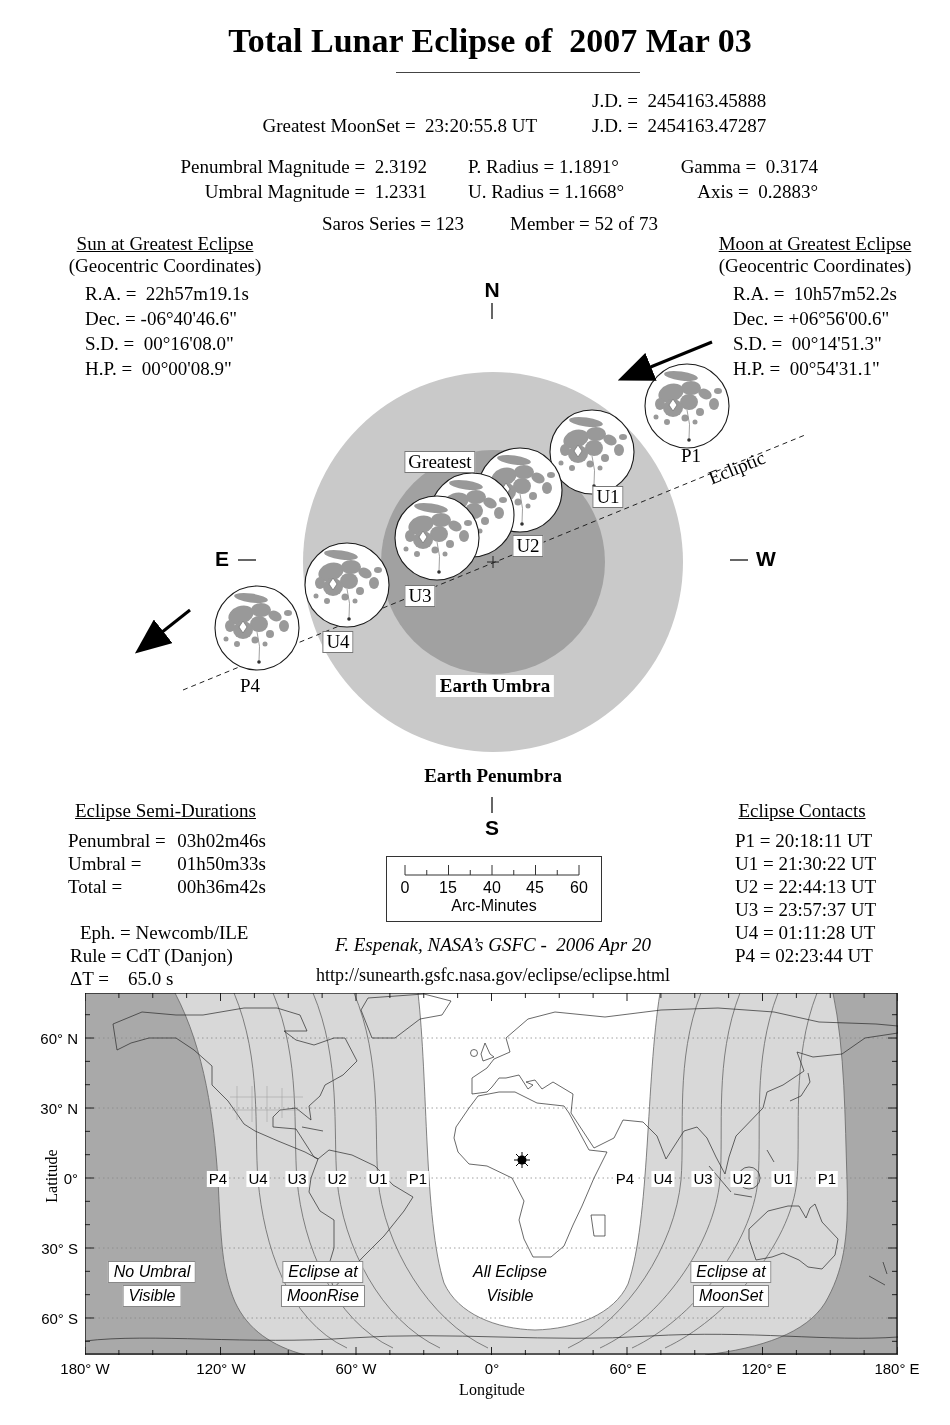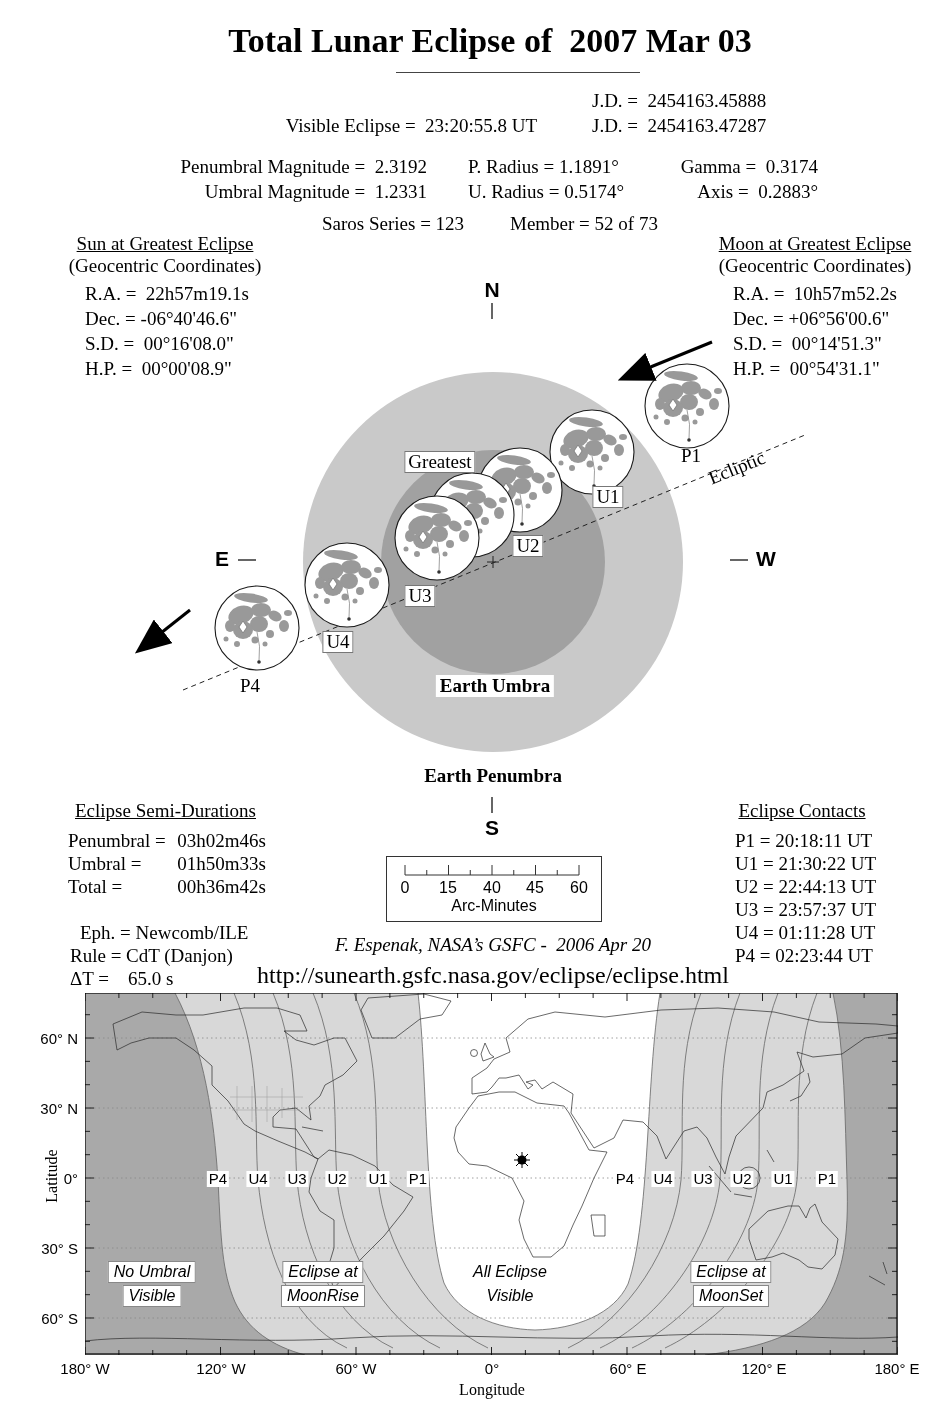--- a/index.html
+++ b/index.html
@@ -2,21 +2,21 @@
 <html><head>
 <meta charset="utf-8">
 <style>
   html,body{margin:0;padding:0;background:#ffffff;}
   #page{position:relative;width:950px;height:1425px;background:#ffffff;overflow:hidden;
         font-family:"Liberation Serif",serif;color:#000;}
   .abs{position:absolute;white-space:pre;}
   .ctr{transform:translate(-50%,-50%);}
   .cx{transform:translateX(-50%);}
   .t19{font-size:19px;line-height:22px;}
-  .t18{font-size:24px;line-height:22px;}
+  .t18{font-size:18px;line-height:22px;}
   .und{text-decoration:underline;}
   .bold{font-weight:bold;}
   .it{font-style:italic;}
   .boxed{border:1px solid #777;background:#fff;padding:0 3px;line-height:20px;}
   .whitebg{background:#fff;padding:0 4px;}
   .compass{font-family:"Liberation Sans",sans-serif;font-weight:bold;font-size:21px;}
   .durrow{display:flex;justify-content:space-between;width:198px;}
   .maplbl{font-family:"Liberation Sans",sans-serif;font-size:15px;line-height:17px;}
   .cl{font-family:"Liberation Sans",sans-serif;font-size:15px;line-height:16px;background:#fff;padding:0 2px;}
   .zone{font-family:"Liberation Sans",sans-serif;font-style:italic;font-size:16px;line-height:20px;
@@ -26,29 +26,29 @@
 </style>
 </head>
 <body>
 
 <div id="page">
 
   <div class="abs cx bold" style="left:490px;top:22px;font-size:34px;">Total Lunar Eclipse of  2007 Mar 03</div>
   <div class="abs" style="left:396px;top:72px;width:244px;height:1px;background:#444;"></div>
 
   <div class="abs t19" style="left:592px;top:90px;">J.D. =  2454163.45888</div>
-  <div class="abs t19" style="left:0;top:115px;width:537px;text-align:right;">Visible Eclipse =  23:20:55.8 UT</div>
+  <div class="abs t19" style="left:0;top:115px;width:537px;text-align:right;">Greatest MoonSet =  23:20:55.8 UT</div>
   <div class="abs t19" style="left:592px;top:115px;">J.D. =  2454163.47287</div>
 
   <div class="abs t19" style="left:0;top:156px;width:427px;text-align:right;">Penumbral Magnitude =  2.3192</div>
   <div class="abs t19" style="left:468px;top:156px;">P. Radius = 1.1891°</div>
   <div class="abs t19" style="left:0;top:156px;width:818px;text-align:right;">Gamma =  0.3174</div>
 
   <div class="abs t19" style="left:0;top:181px;width:427px;text-align:right;">Umbral Magnitude =  1.2331</div>
-  <div class="abs t19" style="left:468px;top:181px;">U. Radius = 0.5174°</div>
+  <div class="abs t19" style="left:468px;top:181px;">U. Radius = 1.1668°</div>
   <div class="abs t19" style="left:0;top:181px;width:818px;text-align:right;">Axis =  0.2883°</div>
 
   <div class="abs t19" style="left:322px;top:213px;">Saros Series = 123</div>
   <div class="abs t19" style="left:510px;top:213px;">Member = 52 of 73</div>
 
   <div class="abs t19 und" style="left:60px;top:233px;width:210px;text-align:center;">Sun at Greatest Eclipse</div>
   <div class="abs t19" style="left:55px;top:255px;width:220px;text-align:center;">(Geocentric Coordinates)</div>
   <div class="abs t19" style="left:85px;top:283px;">R.A. =  22h57m19.1s</div>
   <div class="abs t19" style="left:85px;top:308px;">Dec. = -06°40'46.6"</div>
   <div class="abs t19" style="left:85px;top:333px;">S.D. =  00°16'08.0"</div>

